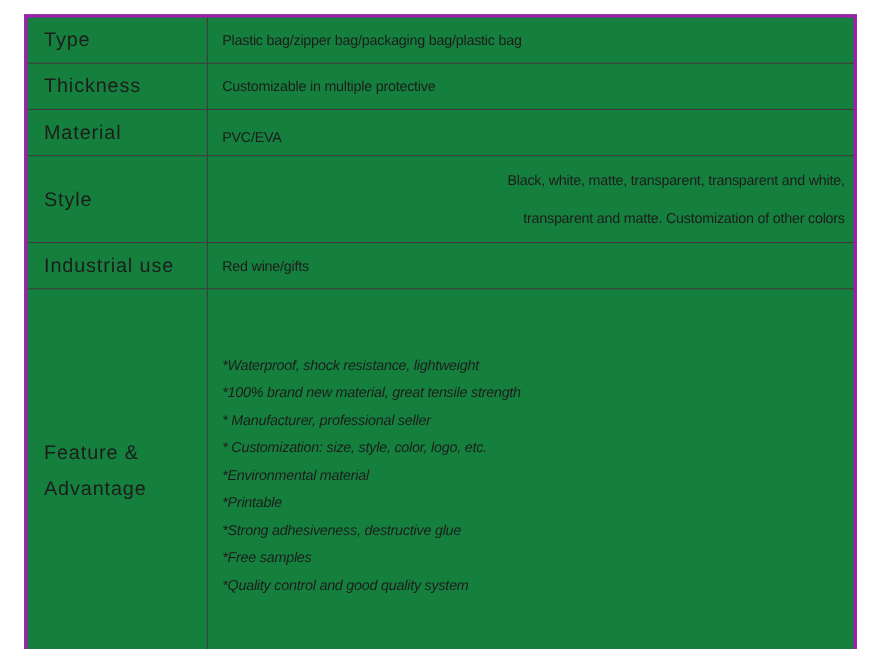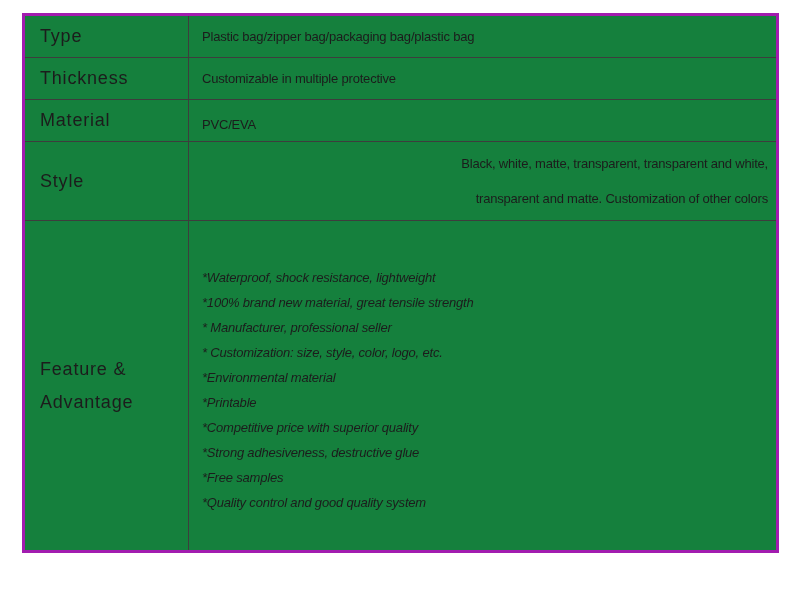--- a/index.html
+++ b/index.html
@@ -83,31 +83,36 @@
     </div>
 
     <div class="row h-style">
       <div class="cell-label">Style</div>
       <div class="cell-value">
         <div class="line">Black, white, matte, transparent, transparent and white,</div>
         <div class="line">transparent and matte. Customization of other colors</div>
       </div>
     </div>
 
+    <div class="row h-ind">
+      <div class="cell-label">Industrial use</div>
+      <div class="cell-value">
+        <div class="line">Red wine/gifts</div>
+      </div>
+    </div>
 
     <div class="row h-feat">
       <div class="cell-label">Feature &amp; Advantage</div>
       <div class="cell-value">
         <div class="line">*Waterproof, shock resistance, lightweight</div>
         <div class="line">*100% brand new material, great tensile strength</div>
         <div class="line">* Manufacturer, professional seller</div>
         <div class="line">* Customization: size, style, color, logo, etc.</div>
         <div class="line">*Environmental material</div>
         <div class="line">*Printable</div>
-        <div class="line">*Competitive price with superior quality</div>
         <div class="line">*Strong adhesiveness, destructive glue</div>
         <div class="line">*Free samples</div>
         <div class="line">*Quality control and good quality system</div>
       </div>
     </div>
 
   </div>
 </div>
 
 </body></html>

